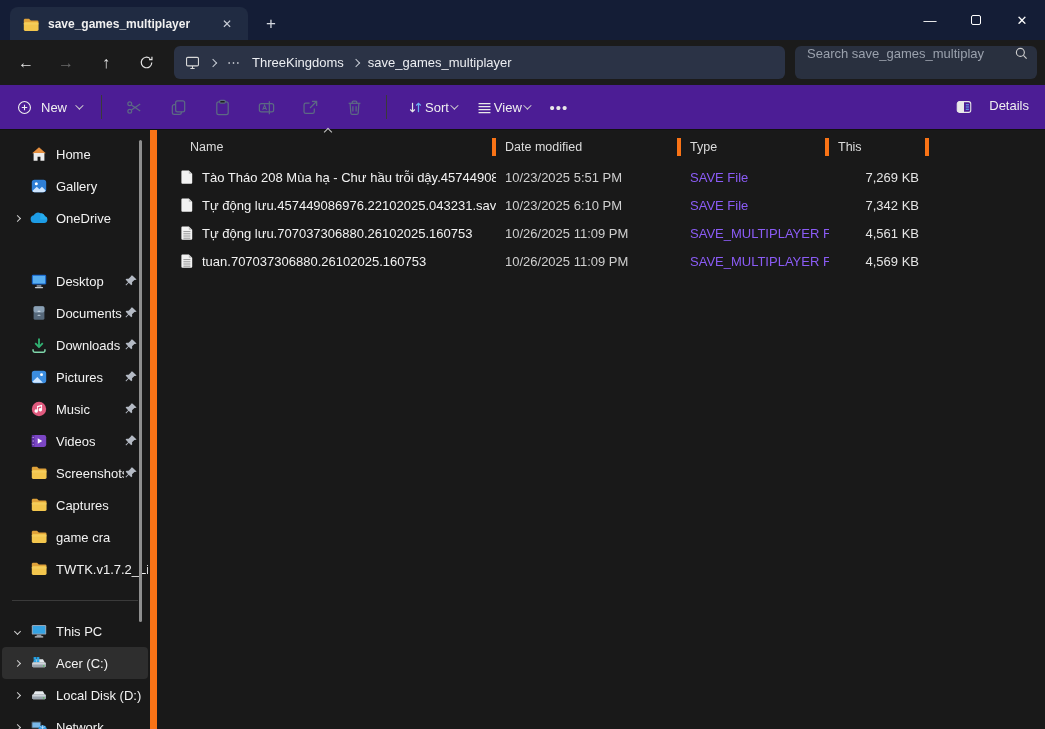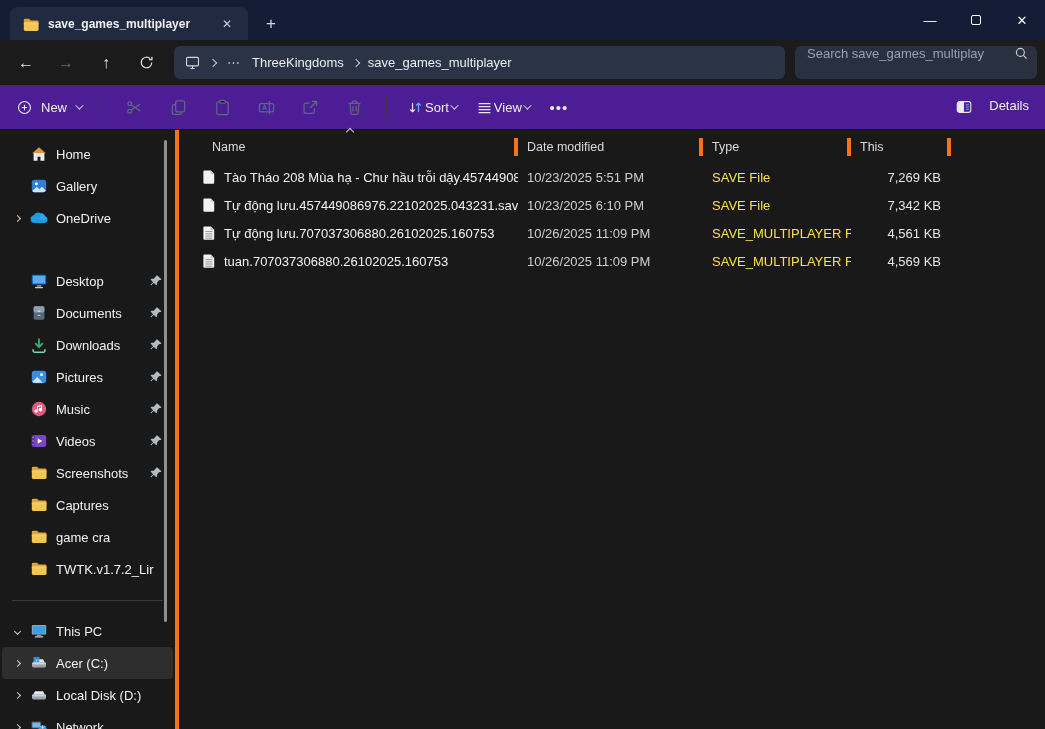--- a/index.html
+++ b/index.html
@@ -55,21 +55,21 @@
   .chev-down { width:6px; height:6px; border-right:1.3px solid #cfcfcf; border-bottom:1.3px solid #cfcfcf;
                transform:rotate(45deg) translateY(-2px); }
   .tb-more { width:40px; text-align:center; color:#e8e8e8; font-size:15px; letter-spacing:1px; }
   .tb-details { margin-left:auto; display:flex; align-items:flex-start; gap:16px; padding:6px 10px;
                 border-radius:4px; color:#f0f0f0; }
 
   
   .content { display:flex; height:599px; }
 
   
-  .sidebar { width:179px; position:relative; padding-top:8px; border-right:4px solid #f97316;
+  .sidebar { width:157px; position:relative; padding-top:8px; border-right:7px solid #f97316;
              overflow:hidden; flex-shrink:0; }
   .side-item { height:32px; display:flex; align-items:center; padding-left:6px; margin:0 2px;
                border-radius:4px; position:relative; }
   .side-item.selected { background:#2e2e2e; }
   .side-expander { width:18px; display:flex; align-items:center; justify-content:center; flex-shrink:0; }
   .exp-right { width:5px; height:5px; border-right:1.3px solid #cfcfcf; border-bottom:1.3px solid #cfcfcf;
                transform:rotate(-45deg); }
   .exp-down { width:5px; height:5px; border-right:1.3px solid #cfcfcf; border-bottom:1.3px solid #cfcfcf;
               transform:rotate(45deg); }
   .side-icon { width:18px; height:18px; margin:0 8px 0 4px; flex-shrink:0; }
@@ -91,21 +91,21 @@
   .hcell.c-date { width:185px; }
   .hcell.c-type { width:148px; }
   .hcell.c-size { width:100px; }
   .sort-caret { position:absolute; top:-9px; left:50%; width:6px; height:6px;
                 border-left:1.3px solid #c8c8c8; border-top:1.3px solid #c8c8c8;
                 transform:rotate(45deg); }
   .file-row { display:flex; height:28px; align-items:center; border-radius:3px; }
   .fcell { padding-left:9px; white-space:nowrap; overflow:hidden; }
   .fcell.c-name { width:339px; padding-left:22px; display:flex; align-items:center; color:#f2f2f2; }
   .fcell.c-date { width:185px; color:#cfcfcf; }
-  .fcell.c-type { width:148px; color:#fde047; }
+  .fcell.c-type { width:148px; color:#8b5cf6; }
   .fcell.c-size { width:100px; color:#e5e5e5; text-align:right; padding-right:10px; }
   .file-icon { width:16px; height:16px; margin-right:7px; flex-shrink:0; }
   .file-icon svg { width:16px; height:16px; }
 </style>
 </head>
 <body>
 
 <div class="titlebar">
   <div class="tab">
     <span class="side-icon" style="margin:0;width:16px;height:16px">

